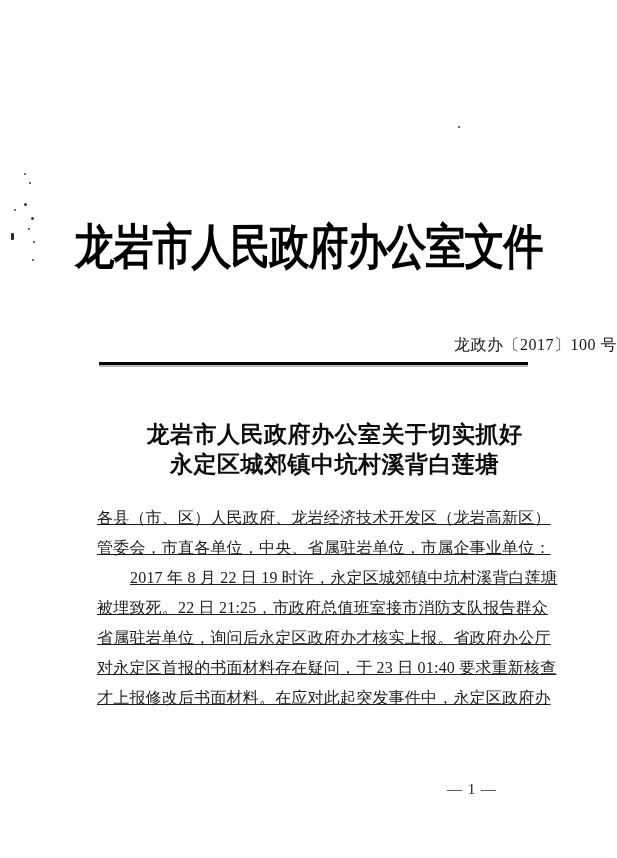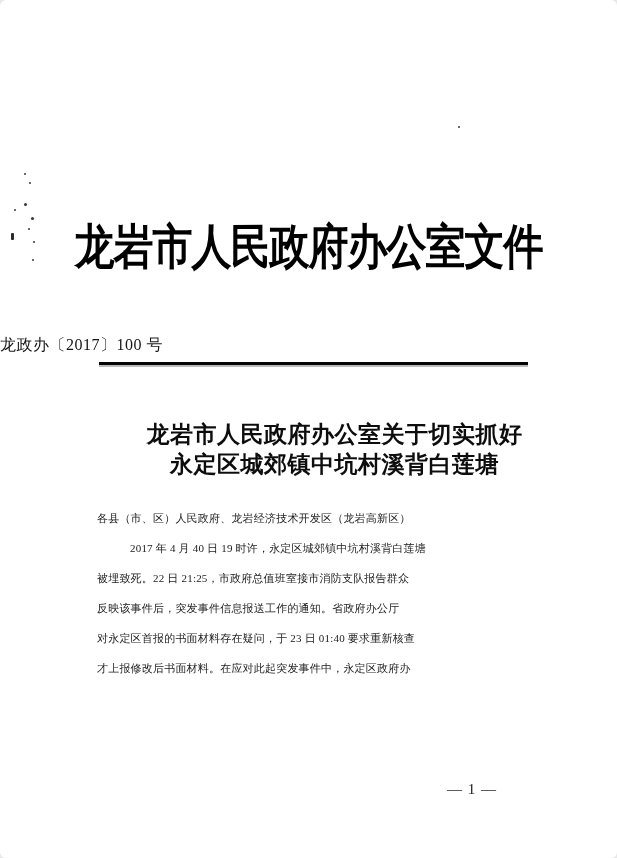--- a/index.html
+++ b/index.html
@@ -9,21 +9,20 @@
   }
   .page {
     position: relative;
     width: 617px;
     height: 858px;
     margin: 0 auto;
     background: #ffffff;
     overflow: hidden;
     font-family: "Liberation Serif", "DejaVu Serif", serif;
     color: #1b1b1b;
-    border-radius: 6px;
   }
   .agency-title {
     position: absolute;
     top: 214px;
     left: 0;
     width: 617px;
     margin: 0;
     text-align: center;
     font-size: 40px;
     font-weight: bold;
@@ -31,21 +30,21 @@
     color: #000000;
     white-space: nowrap;
     transform: scaleY(1.2);
     transform-origin: 50% 0;
   }
   .doc-number {
     position: absolute;
     top: 335px;
     left: 0;
     width: 617px;
-    text-align: left;
+    text-align: right;
     font-size: 16px;
     color: #151515;
     letter-spacing: 0.5px;
   }
   .rule {
     position: absolute;
     top: 362px;
     left: 99px;
     width: 429px;
     height: 3px;
@@ -65,22 +64,23 @@
     color: #0d0d0d;
     letter-spacing: 0.5px;
     padding-left: 26px;
   }
   .notice-title .tline { display: block; }
   .content {
     position: absolute;
     top: 503px;
     left: 97px;
     width: 455px;
-    font-size: 11px;
+    font-size: 16px;
     color: #1c1c1c;
+    text-decoration: underline;
   }
   .line {
     height: 30px;
     line-height: 30px;
     white-space: nowrap;
     letter-spacing: 0.2px;
   }
   .indent { padding-left: 33px; }
   .page-number {
     position: absolute;
@@ -123,22 +123,23 @@
 
   <div class="rule"></div>
 
   <h2 class="notice-title">
     <span class="tline">龙岩市人民政府办公室关于切实抓好</span>
     <span class="tline">永定区城郊镇中坑村溪背白莲塘</span>
   </h2>
 
   <div class="content">
     <div class="line">各县（市、区）人民政府、龙岩经济技术开发区（龙岩高新区）</div>
-    <div class="line indent">2017 年 4 月 40 日 19 时许，永定区城郊镇中坑村溪背白莲塘</div>
+    <div class="line">管委会，市直各单位，中央、省属驻岩单位，市属企事业单位：</div>
+    <div class="line indent">2017 年 8 月 22 日 19 时许，永定区城郊镇中坑村溪背白莲塘</div>
     <div class="line">被埋致死。22 日 21:25，市政府总值班室接市消防支队报告群众</div>
-    <div class="line">反映该事件后，突发事件信息报送工作的通知。省政府办公厅</div>
+    <div class="line">省属驻岩单位，询问后永定区政府办才核实上报。省政府办公厅</div>
     <div class="line">对永定区首报的书面材料存在疑问，于 23 日 01:40 要求重新核查</div>
     <div class="line">才上报修改后书面材料。在应对此起突发事件中，永定区政府办</div>
   </div>
 
   <div class="page-number">— 1 —</div>
 
 </div>
 
 </body></html>

